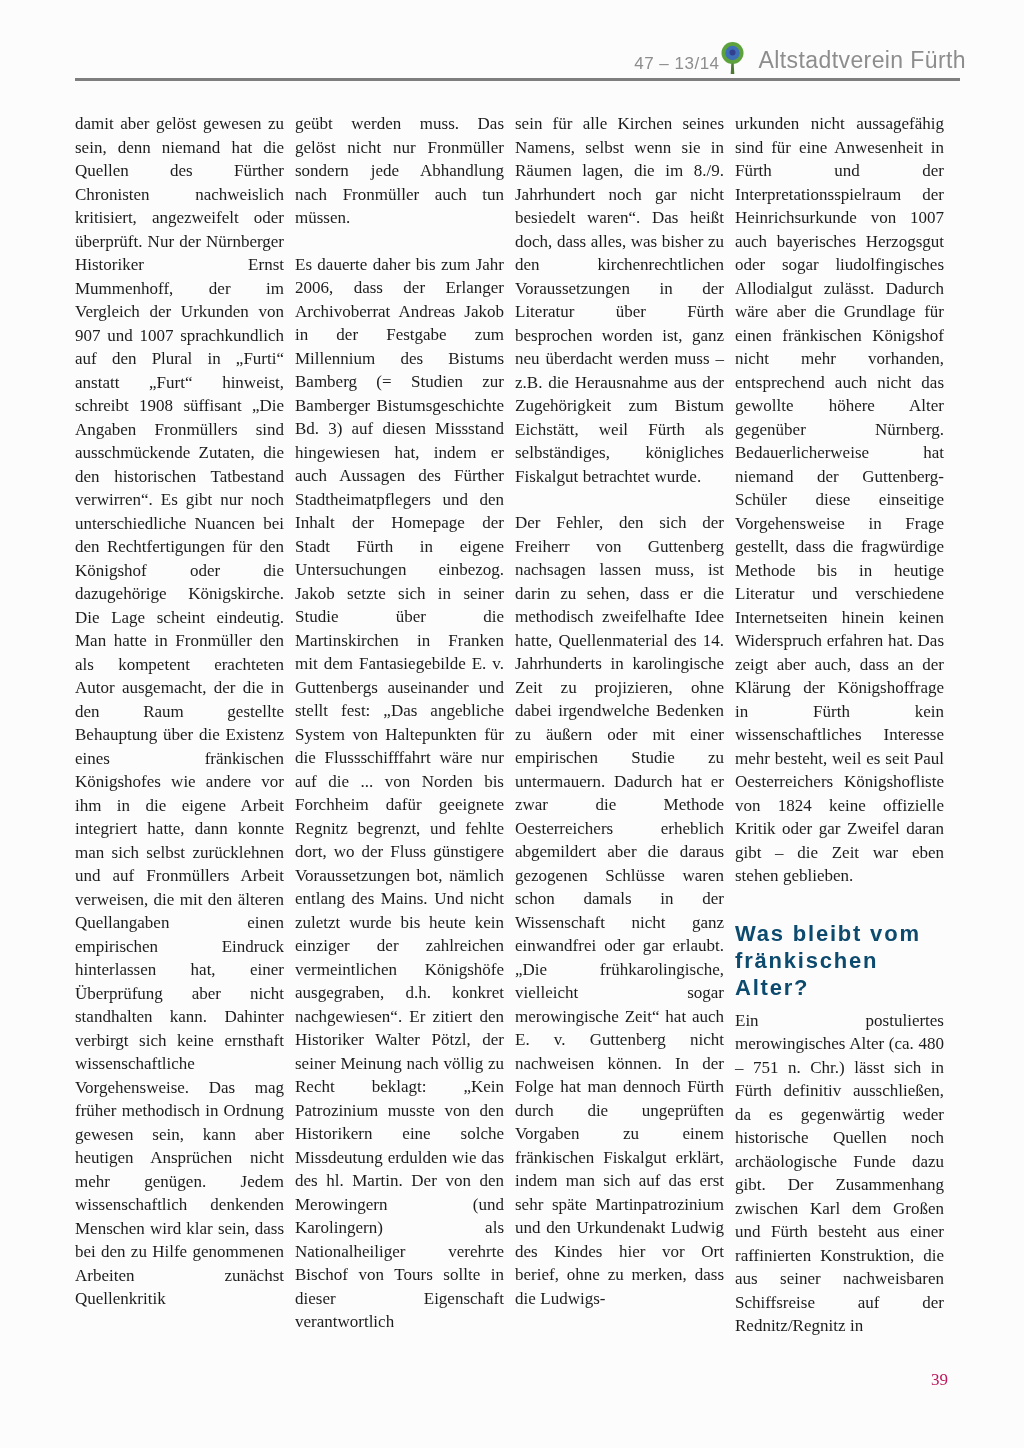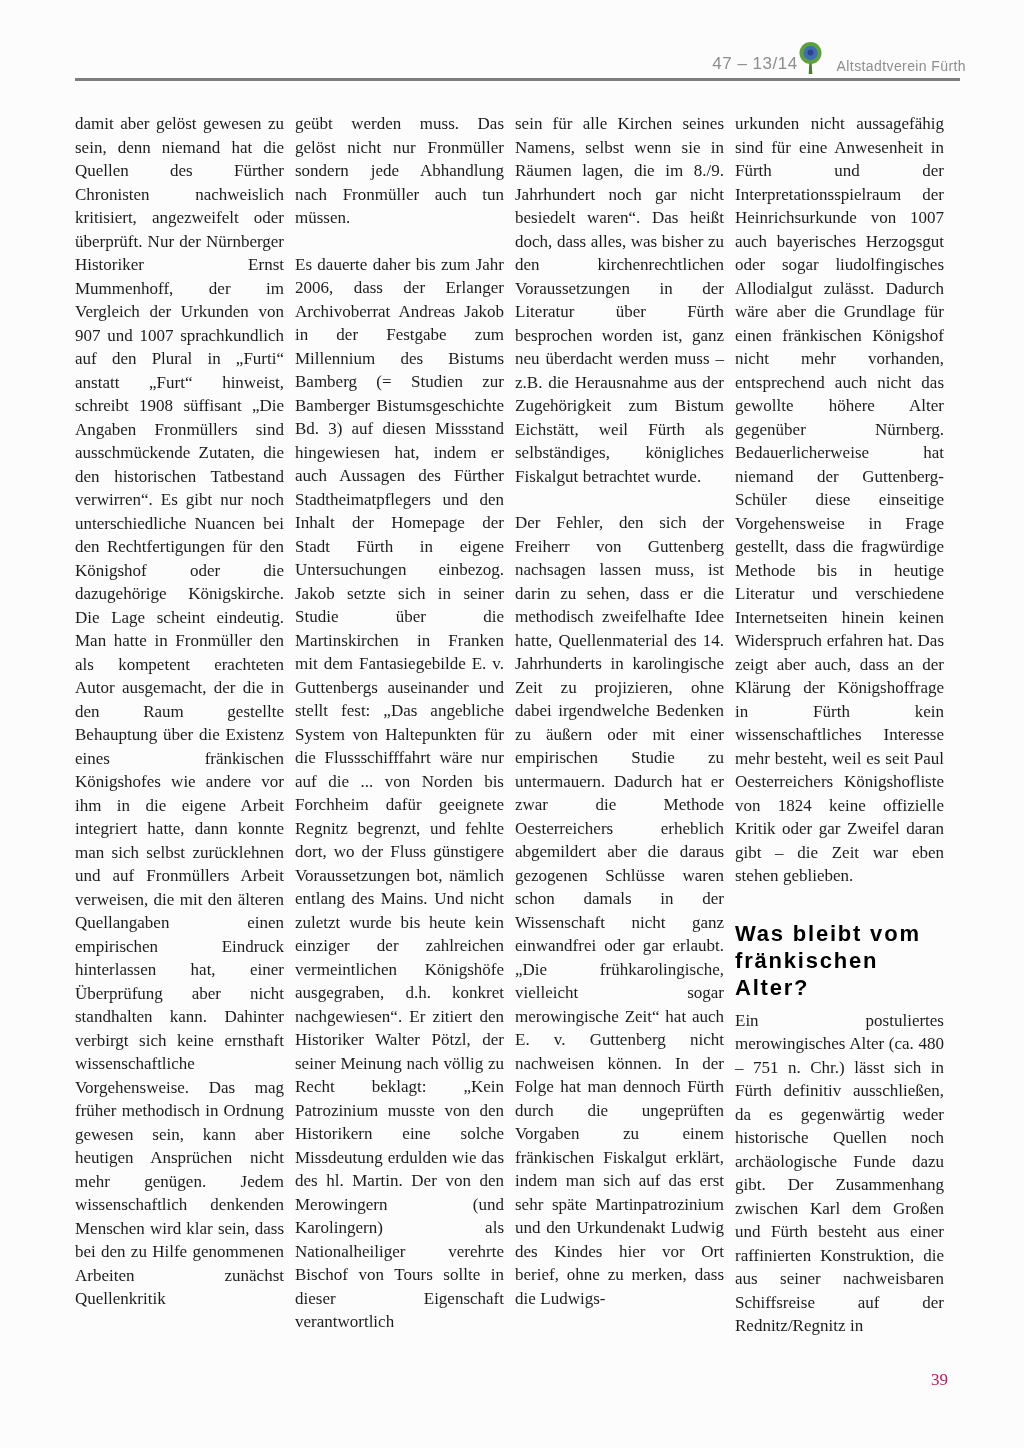--- a/index.html
+++ b/index.html
@@ -30,21 +30,21 @@
     letter-spacing: 0.5px;
     padding-bottom: 2px;
   }
   .brand {
     display: flex;
     align-items: flex-end;
     gap: 14px;
   }
   .logo { display: inline-block; line-height: 0; }
   .brand-name {
-    font-size: 14px;
+    font-size: 23px;
     letter-spacing: 0.4px;
     padding-bottom: 2px;
   }
   .rule {
     position: absolute;
     left: 75px;
     right: 64px;
     top: 78px;
     height: 3px;
     background: #7e7e7e;
@@ -65,21 +65,21 @@
     text-align: justify;
     color: #1c1c1c;
     hyphens: auto;
     -webkit-hyphens: auto;
     word-spacing: 0.3px;
   }
   .para:last-child { margin-bottom: 0; }
   .section-heading {
     font-family: "Liberation Sans", sans-serif;
     font-weight: bold;
-    color: #000000;
+    color: #0c4a6e;
     font-size: 22px;
     line-height: 27px;
     letter-spacing: 1.8px;
     margin: 32px 0 8px 0;
   }
   .pagenum {
     position: absolute;
     right: 76px;
     bottom: 58px;
     font-size: 17px;

